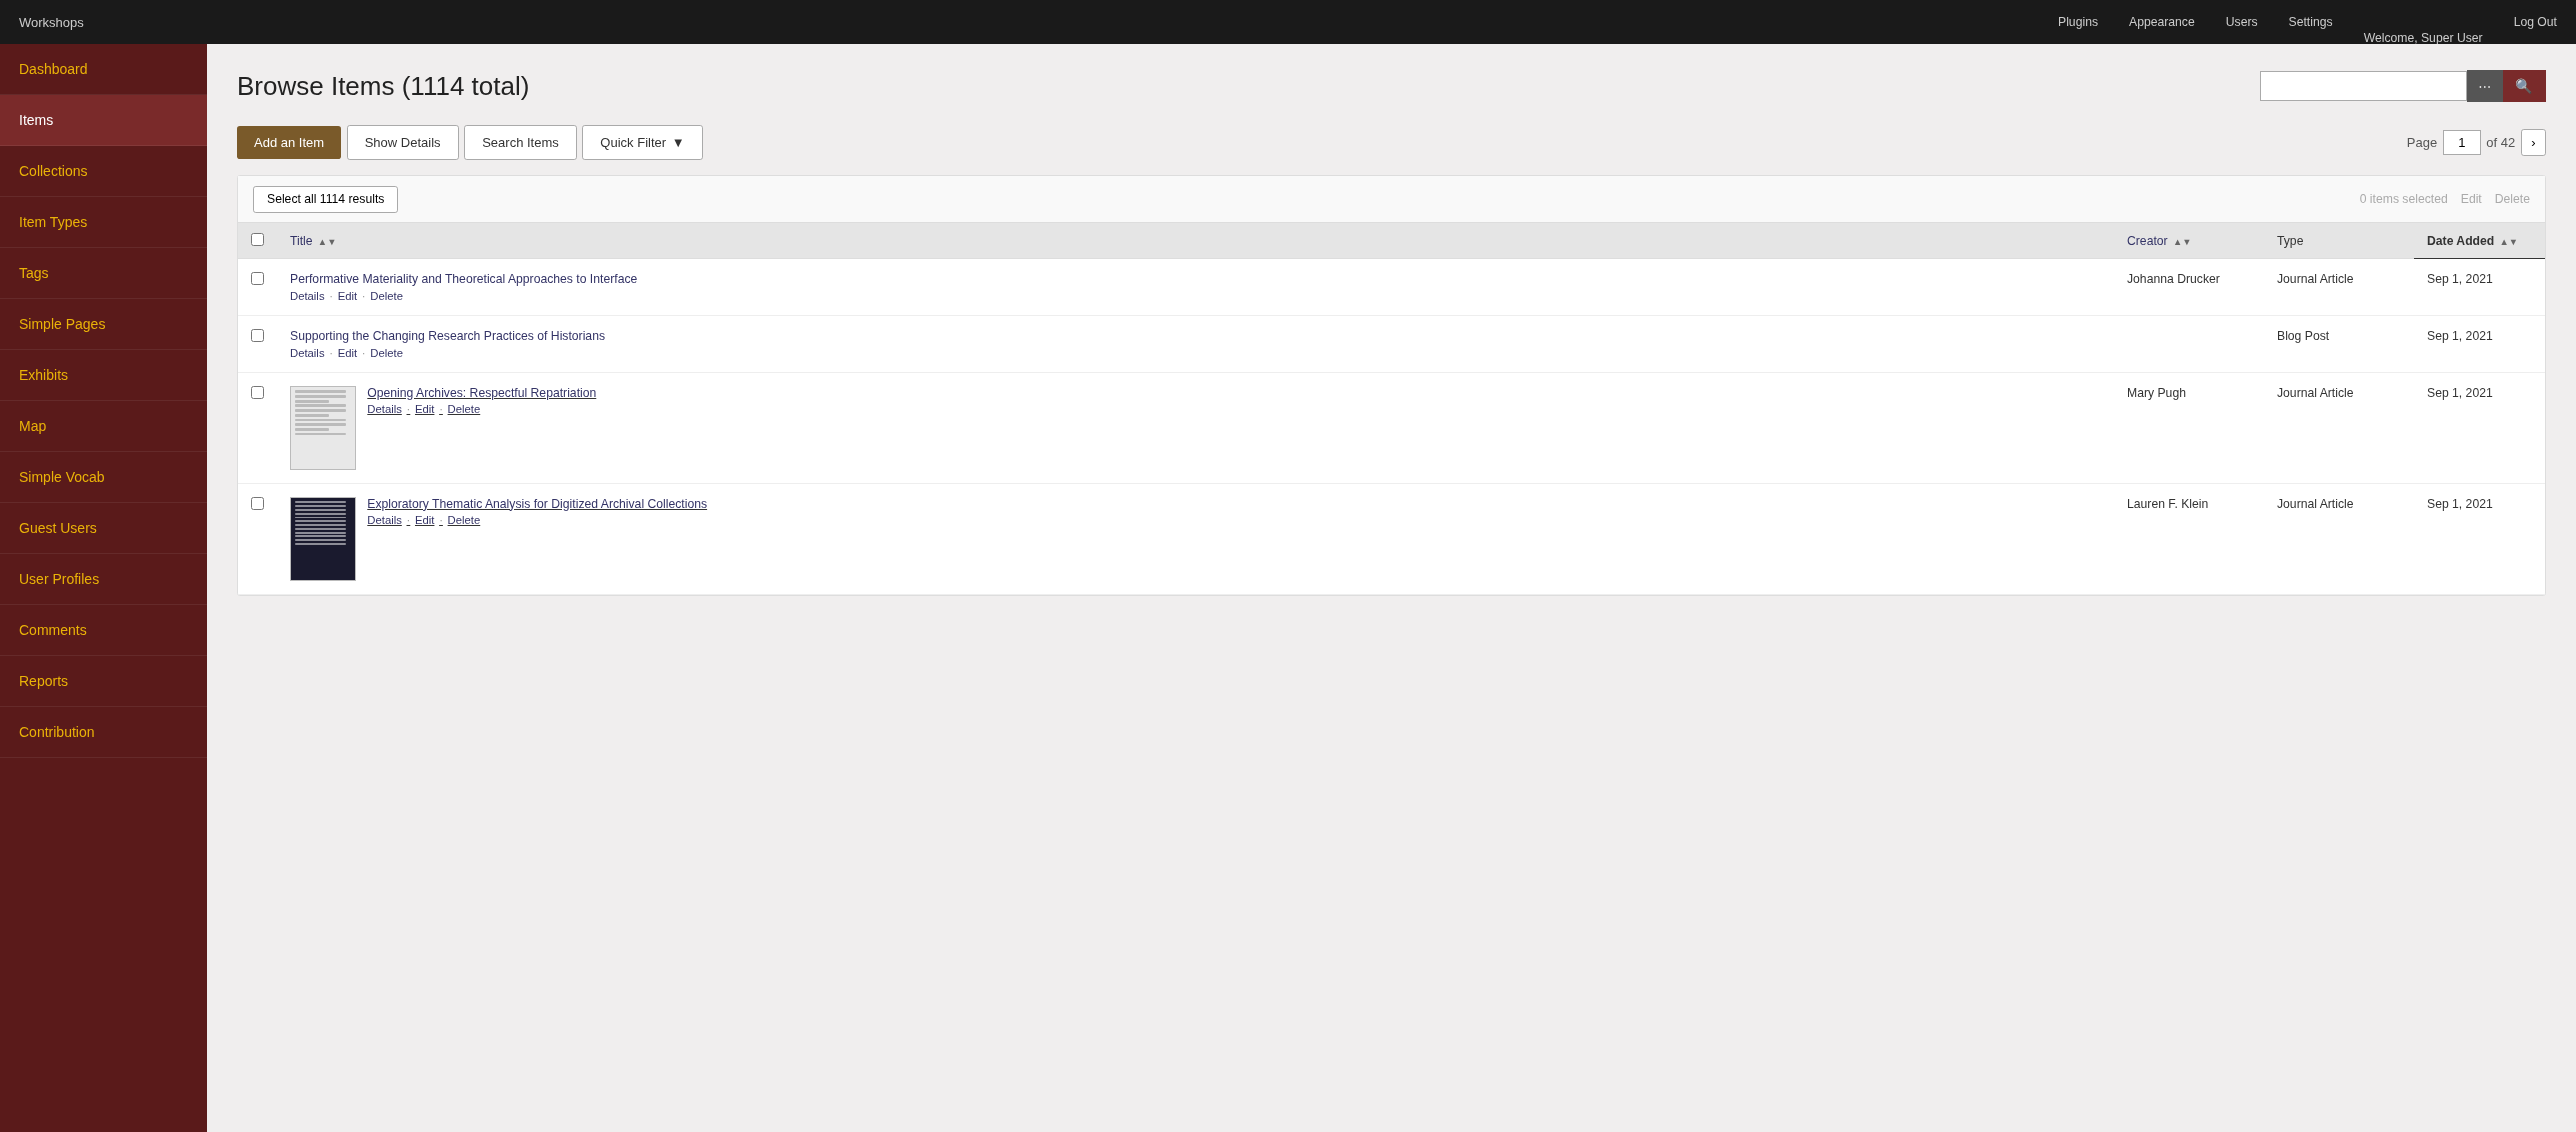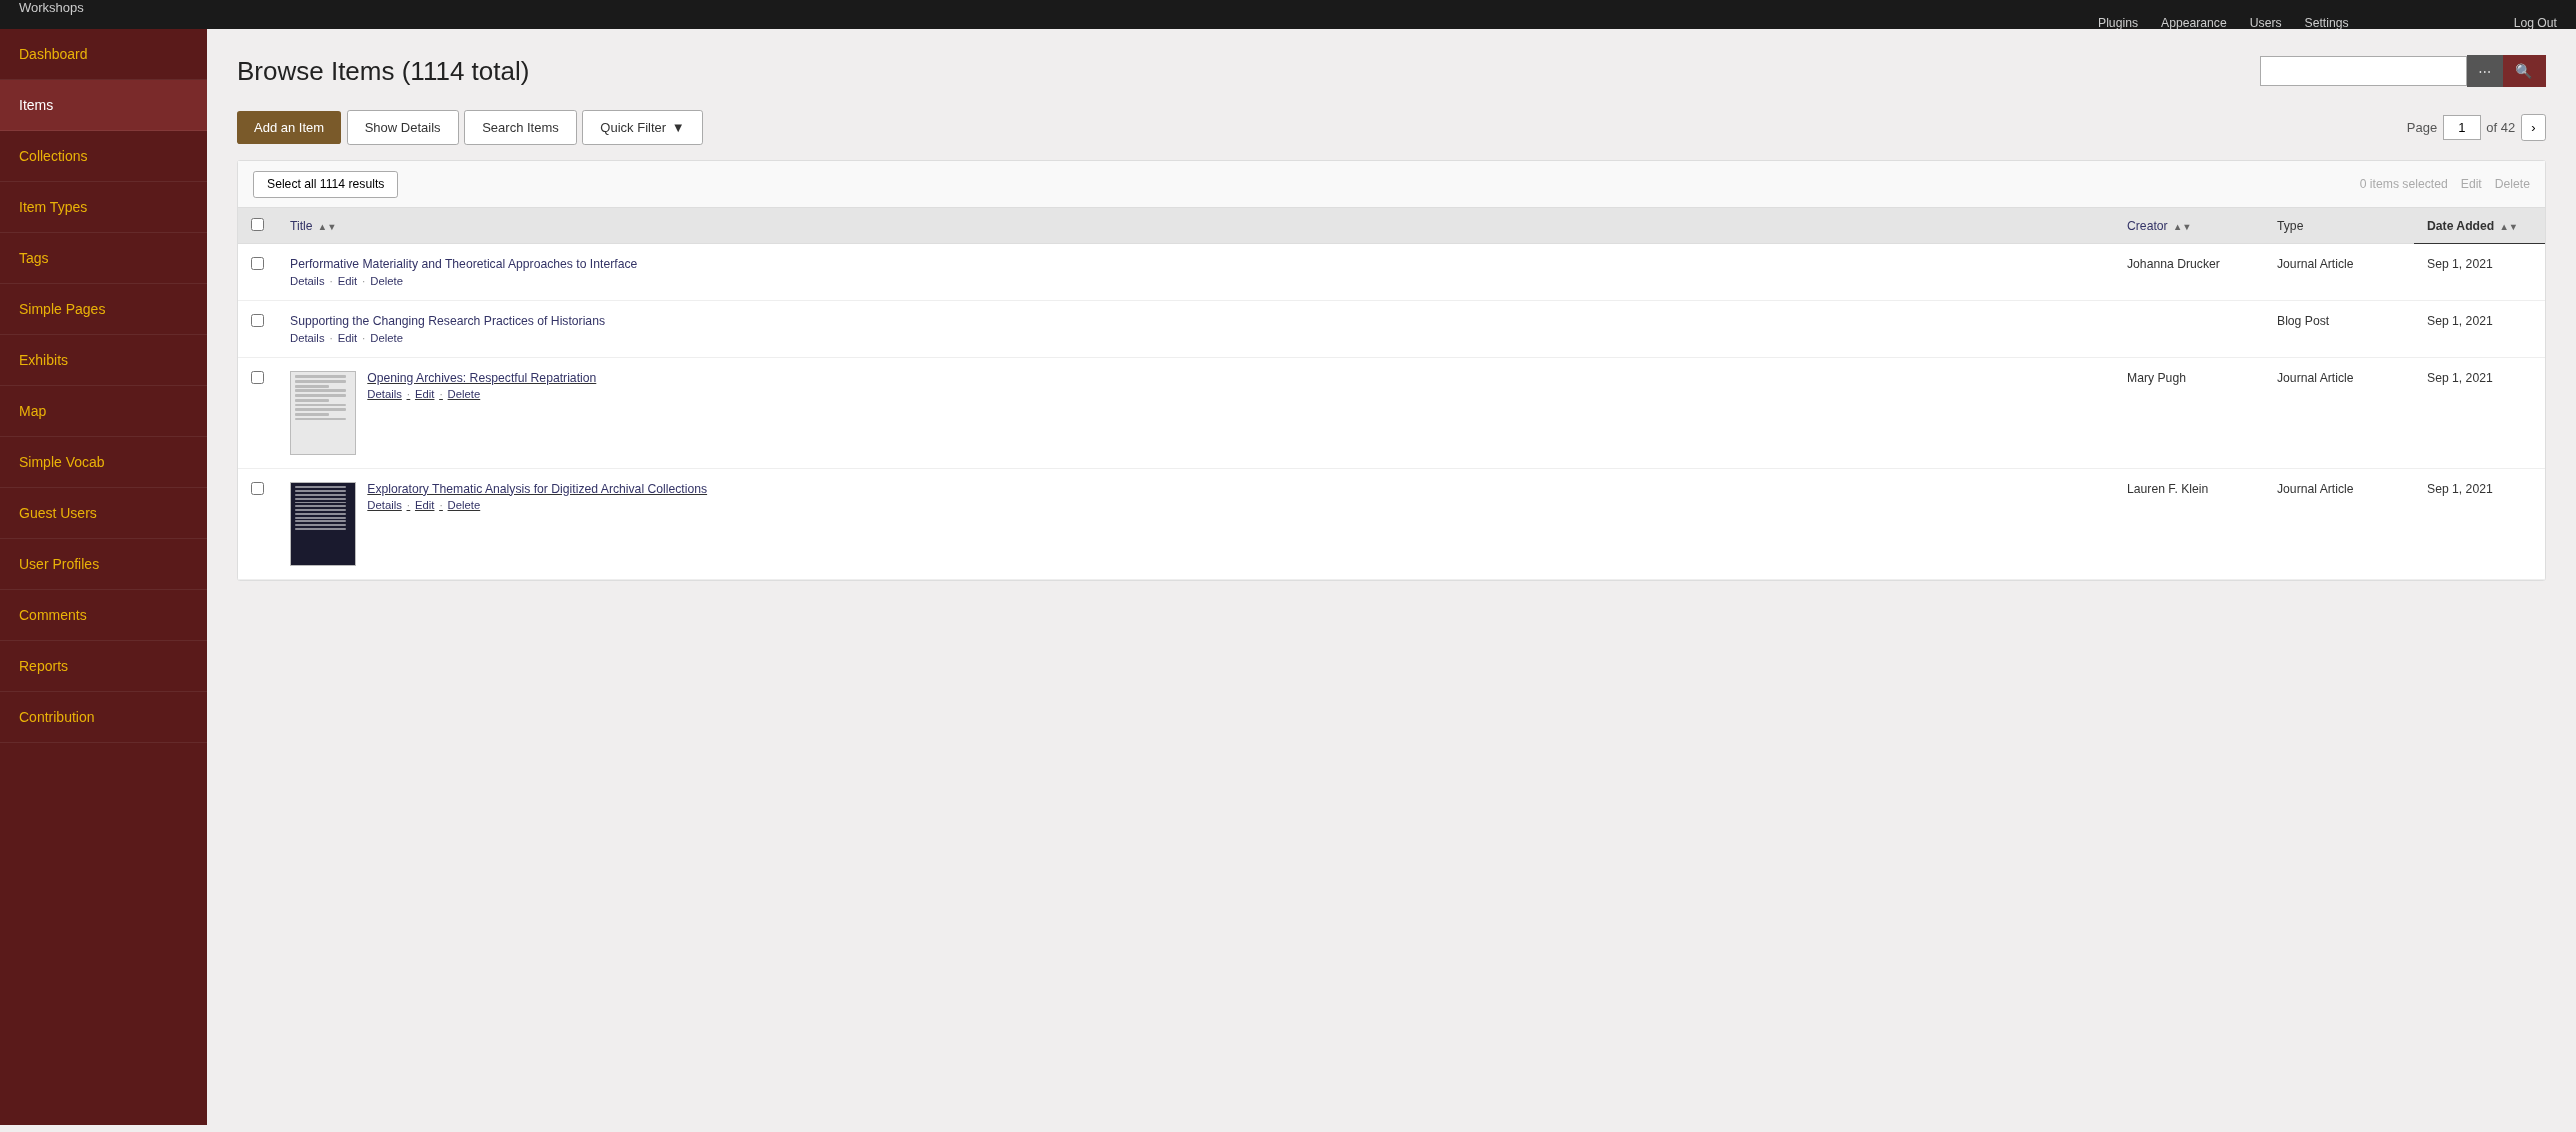--- a/index.html
+++ b/index.html
@@ -3,28 +3,28 @@
   <meta charset="utf-8">
   <style>
     * { box-sizing: border-box; margin: 0; padding: 0; }
     body { font-family: Arial, sans-serif; font-size: 13px; background: #f0eeee; color: #333; }
 
     
     .top-nav {
       background: #1a1a1a;
       color: #ccc;
       display: flex;
-      align-items: flex-start;
+      align-items: center;
       justify-content: space-between;
       padding: 0 19px;
-      height: 29px;
+      height: 44px;
       font-size: 12.2px;
     }
     .top-nav-left { color: #ccc; font-size: 13px; }
-    .top-nav-right { display: flex; gap: 23px; align-items: center; }
+    .top-nav-right { display: flex; gap: 31px; align-items: center; }
     .top-nav-right a { color: #ccc; text-decoration: none; font-size: 12.2px; }
     .top-nav-right .welcome { color: #fff; font-weight: bold; margin-top: 32px; }
     .top-nav-right .welcome span { font-weight: normal; color: #ccc; }
 
     
     .layout { display: flex; min-height: calc(100vh - 36px); }
 
     
     .sidebar {
       width: 207px;

